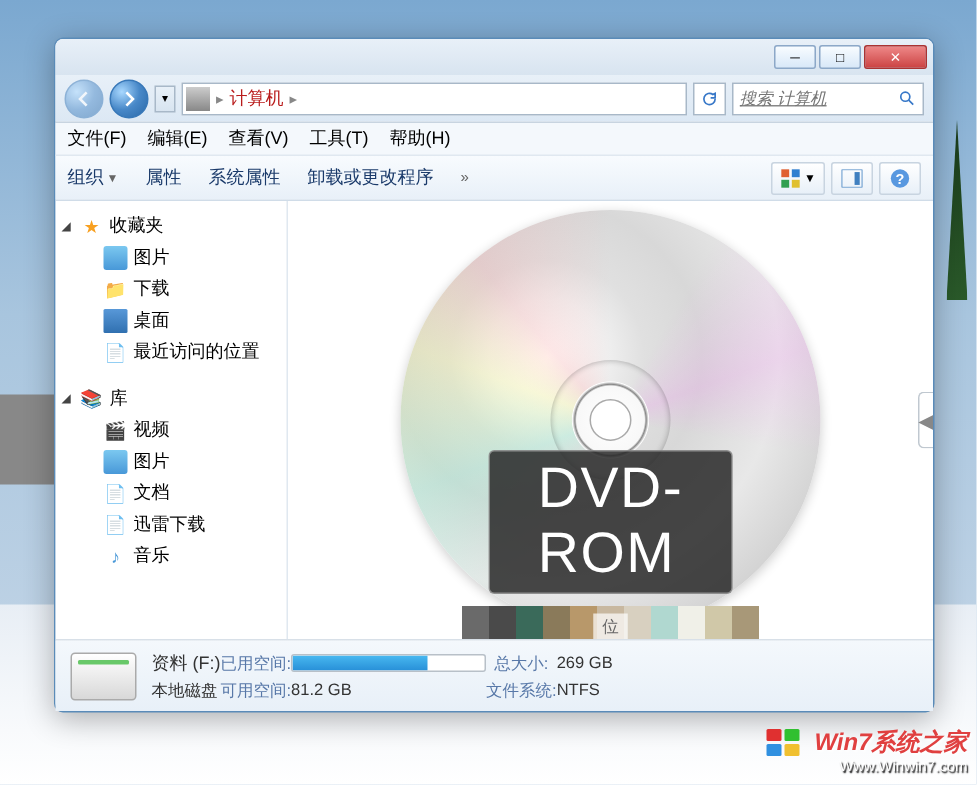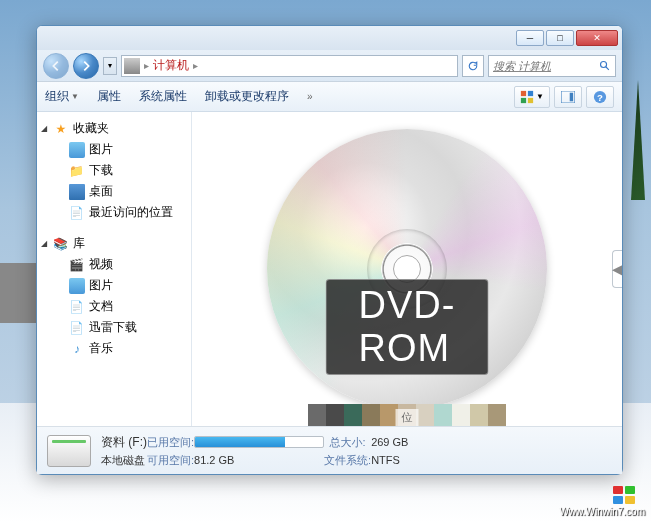--- a/index.html
+++ b/index.html
@@ -48,21 +48,21 @@
 .ticon { width: 16px; height: 16px; display: inline-flex; align-items: center; justify-content: center; font-size: 12px; }
 .star-icon { color: #f8a020; }
 .lib-icon { color: #f8c850; }
 .folder-blue { background: linear-gradient(180deg, #7bc8f0, #4898d8); border-radius: 2px; }
 
 .main { flex: 1; background: #fff; position: relative; display: flex; align-items: center; justify-content: center; }
 .disc { width: 280px; height: 280px; border-radius: 50%; background: radial-gradient(circle at 35% 35%, #fff 0%, #f0f0f0 15%, #e0e0e0 25%, #d8d8d8 40%, #e8e8e8 60%, #d0d0d0 80%, #c8c8c8 100%); position: relative; box-shadow: 0 2px 8px rgba(0,0,0,0.2); }
 .disc::before { content: ""; position: absolute; inset: 0; border-radius: 50%; background: conic-gradient(from 30deg, transparent 0deg, rgba(255,100,255,0.15) 40deg, transparent 70deg, transparent 180deg, rgba(100,255,200,0.2) 220deg, rgba(255,255,100,0.2) 260deg, rgba(255,100,100,0.15) 290deg, transparent 330deg); }
 .disc::after { content: ""; position: absolute; left: 50%; top: 50%; width: 80px; height: 80px; transform: translate(-50%, -50%); border-radius: 50%; background: radial-gradient(circle, #fff 0%, #f8f8f8 40%, #888 42%, #fff 45%, transparent 46%); box-shadow: inset 0 0 4px rgba(0,0,0,0.3); }
 .disc-hole { position: absolute; left: 50%; top: 50%; width: 28px; height: 28px; transform: translate(-50%, -50%); border-radius: 50%; background: #fff; border: 1px solid #aaa; z-index: 2; }
-.disc-label { position: absolute; left: 50%; bottom: 34px; transform: translateX(-50%); background: rgba(40,40,40,0.85); color: #fff; font-size: 38px; padding: 4px 32px; border-radius: 4px; border: 1px solid rgba(255,255,255,0.4); letter-spacing: 1px; z-index: 3; }
+.disc-label { position: absolute; left: 50%; bottom: 24px; transform: translateX(-50%); background: rgba(40,40,40,0.85); color: #fff; font-size: 38px; padding: 4px 32px; border-radius: 4px; border: 1px solid rgba(255,255,255,0.4); letter-spacing: 1px; z-index: 3; }
 
 .swatches { position: absolute; bottom: 0; left: 50%; transform: translateX(-50%); display: flex; height: 22px; }
 .swatch { width: 18px; height: 100%; }
 .swatch-label { position: absolute; bottom: 0; left: 50%; transform: translateX(-50%); font-size: 11px; color: #666; background: rgba(255,255,255,0.7); padding: 1px 6px; }
 
 .slider-right { position: absolute; right: 0; top: 50%; transform: translateY(-50%); width: 10px; height: 38px; background: #fff; border: 1px solid #c0c8d0; border-right: none; border-radius: 4px 0 0 4px; display: flex; align-items: center; justify-content: center; font-size: 14px; color: #888; cursor: pointer; }
 
 .details { height: 48px; background: linear-gradient(180deg, #f4f8fc, #e8f0f8); border-top: 1px solid #d8e0e8; display: flex; align-items: center; padding: 0 10px; gap: 10px; font-size: 11px; }
 .drive-icon { width: 44px; height: 32px; background: linear-gradient(180deg, #fff, #d8d8d8); border: 1px solid #aaa; border-radius: 3px; position: relative; }
 .drive-icon::after { content: ""; position: absolute; top: 4px; left: 4px; right: 4px; height: 3px; background: #68c868; border-radius: 1px; }
@@ -119,20 +119,27 @@
     </div>
     <div class="searchbox">
       <input placeholder="搜索 计算机" style="">
       <svg class="search-icon" viewBox="0 0 16 16">
           <circle cx="6" cy="6" r="4" stroke="#3878c8" stroke-width="1.5" fill="none"></circle>
           <line x1="9" y1="9" x2="13" y2="13" stroke="#3878c8" stroke-width="1.5"></line>
         </svg>
     </div>
   </div>
 
+  <div class="menubar">
+    <span class="menuitem">文件(F)</span>
+    <span class="menuitem">编辑(E)</span>
+    <span class="menuitem">查看(V)</span>
+    <span class="menuitem">工具(T)</span>
+    <span class="menuitem">帮助(H)</span>
+  </div>
 
   <div class="toolbar">
     <span class="toolitem">
         <span>组织</span>
         <span class="dd">▼</span>
       </span>
     <span class="toolitem">属性</span>
     <span class="toolitem">系统属性</span>
     <span class="toolitem">卸载或更改程序</span>
     <span class="toolitem">
@@ -260,15 +267,16 @@
 </div>
 
 <div class="watermark">
   <div style="display:flex;align-items:center">
     <span class="wm-flag">
       <span style="background:#e03030;left:0;top:0"></span>
       <span style="background:#30c030;left:12px;top:0"></span>
       <span style="background:#3090e0;left:0;top:10px"></span>
       <span style="background:#f0c030;left:12px;top:10px"></span>
     </span>
+    <span class="wm-title">Win7系统之家</span>
   </div>
   <span class="wm-url">Www.Winwin7.com</span>
 </div>
 
 </body></html>

